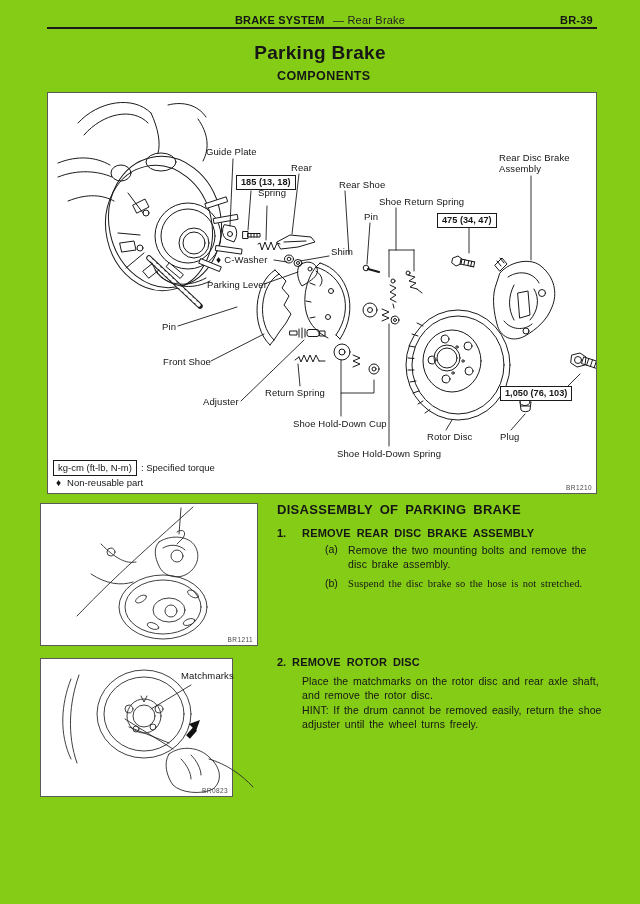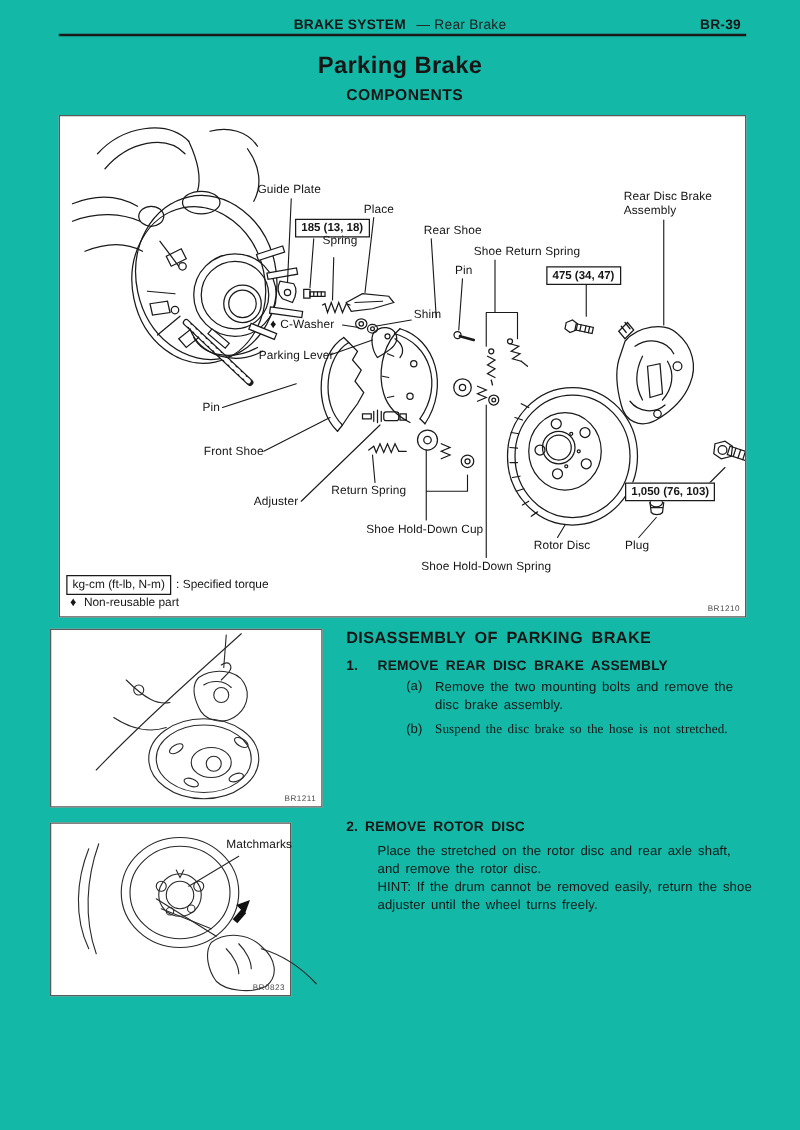--- a/index.html
+++ b/index.html
@@ -1,16 +1,16 @@
 <!DOCTYPE html>
 <html><head>
 <meta charset="utf-8">
 <style>
   html,body{margin:0;padding:0;background:#e8e8e8;}
-  .page{position:relative;width:640px;height:904px;background:#14b8a6;
+  .page{position:relative;width:640px;height:904px;background:#84cc16;
         font-family:"Liberation Sans", sans-serif;color:#161616;overflow:hidden;}
   .abs{position:absolute;}
   
   .hdr-center{left:0;right:0;top:14px;text-align:center;font-size:11px;letter-spacing:.2px;}
   .hdr-bold{font-weight:bold;}
   .hdr-rest{font-weight:normal;margin-left:5px;color:#222;}
   .hdr-page{top:14px;left:560px;font-size:11px;font-weight:bold;letter-spacing:.2px;}
   .hdr-rule{top:27px;left:47px;width:550px;height:2px;background:#1a1a1a;}
   
   .doc-title{left:0;right:0;top:42px;text-align:center;font-size:19px;font-weight:bold;letter-spacing:.3px;}
@@ -269,21 +269,21 @@
           <path d="M341,353 L341,231"></path>
           <path d="M398,337 L404,327"></path>
           <path d="M463,337 L477,321"></path>
           <path d="M518,295 L532,281"></path>
         </g>
       </g>
     </svg>
 
     <div class="lbl" style="left:158px;top:53px;">Guide Plate</div>
     <div class="torque" style="left:188px;top:82px;">185 (13,  18)</div>
-    <div class="lbl" style="left:243px;top:69px;">Place</div>
+    <div class="lbl" style="left:243px;top:69px;">Rear</div>
     <div class="lbl" style="left:210px;top:94px;">Spring</div>
     <div class="lbl" style="left:291px;top:86px;">Rear Shoe</div>
     <div class="lbl" style="left:331px;top:103px;">Shoe Return Spring</div>
     <div class="lbl" style="left:316px;top:118px;">Pin</div>
     <div class="torque" style="left:389px;top:120px;">475 (34,  47)</div>
     <div class="lbl lbl2" style="left:451px;top:60px;line-height:10.5px;">
       <div>Rear Disc Brake</div>
       <div>Assembly</div>
     </div>
     <div class="lbl" style="left:283px;top:153px;">Shim</div>
@@ -317,21 +317,21 @@
 
   <div class="sub-label" style="left:325px;top:543px;">(a)</div>
   <div class="body-txt" style="left:348px;top:543px;width:256px;">Remove the two mounting bolts and remove the disc brake assembly.</div>
 
   <div class="sub-label" style="left:325px;top:577px;">(b)</div>
   <div class="body-txt" style="left:348px;top:577px;width:280px;font-family:Liberation Serif, serif;">Suspend the disc brake so the hose is not stretched.</div>
 
   <div class="step-num" style="left:277px;top:656px;">2.</div>
   <div class="step-title" style="left:292px;top:656px;">REMOVE ROTOR DISC</div>
 
-  <div class="body-txt" style="left:302px;top:674px;width:304px;">Place the stretched on the rotor disc and rear axle shaft, and remove the rotor disc.</div>
+  <div class="body-txt" style="left:302px;top:674px;width:304px;">Place the matchmarks on the rotor disc and rear axle shaft, and remove the rotor disc.</div>
   <div class="body-txt" style="left:302px;top:703px;width:304px;">HINT:   If the drum cannot be removed easily, return the shoe adjuster until the wheel turns freely.</div>
 
   <div class="fig" style="left:40px;top:503px;width:218px;height:143px;">
     <svg width="216" height="140" viewBox="0 0 216 140">
       <g stroke="#2a2a2a" stroke-width="0.9" fill="none" stroke-linecap="round">
         <path d="M152,3 C118,34 78,68 36,112"></path>
         <path d="M60,40 C75,55 85,60 95,58"></path>
         <path d="M50,70 C65,80 80,82 92,78"></path>
         <circle cx="70" cy="48" r="4"></circle>
         <path d="M140,4 L138,30"></path>

